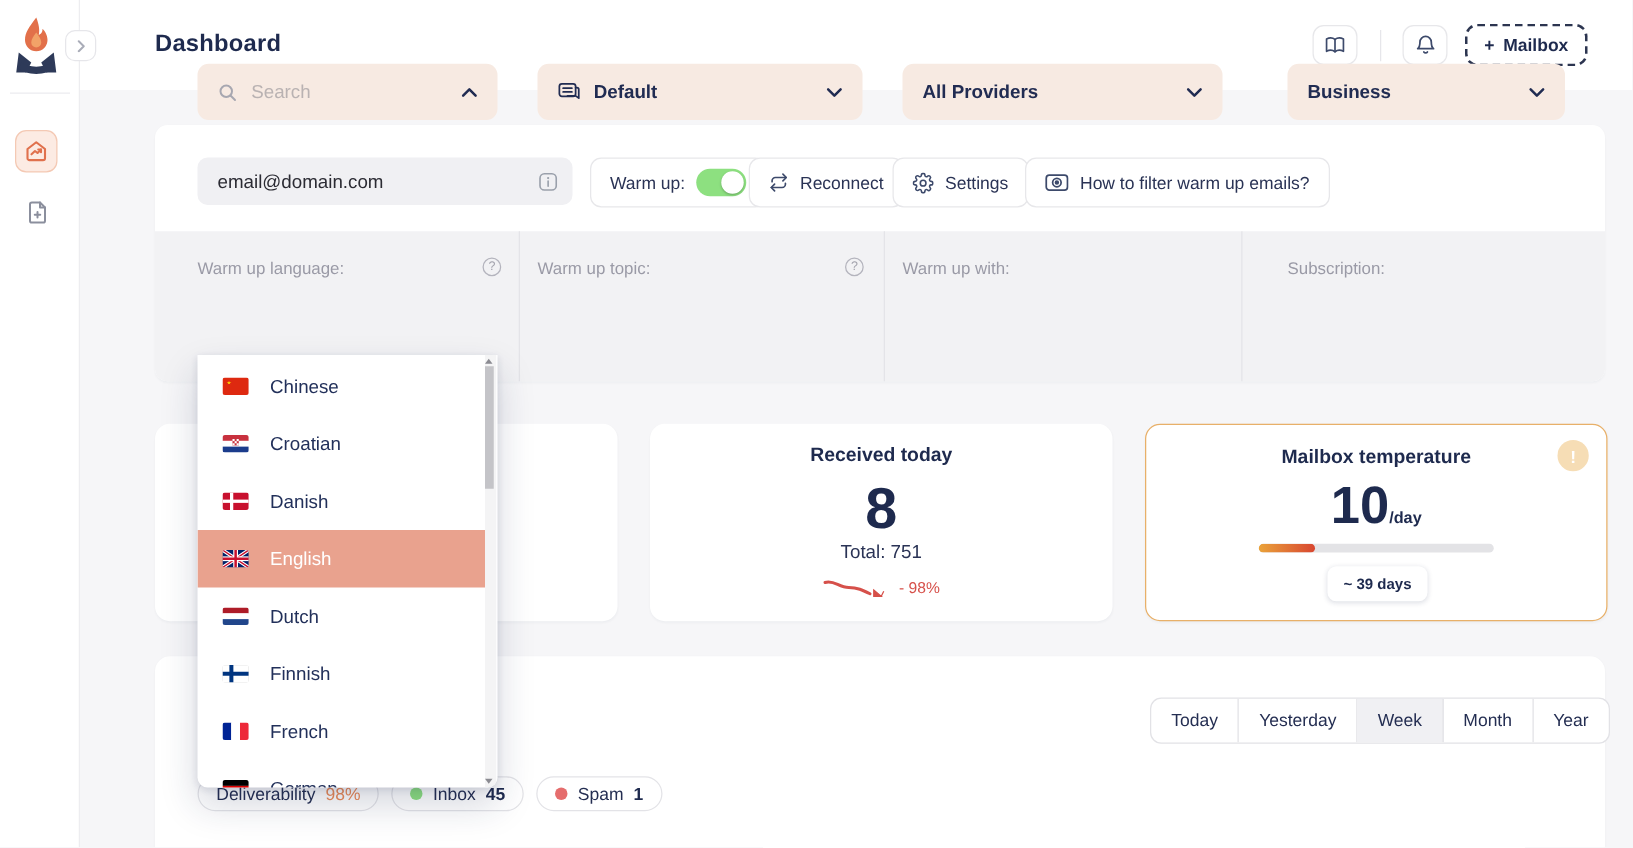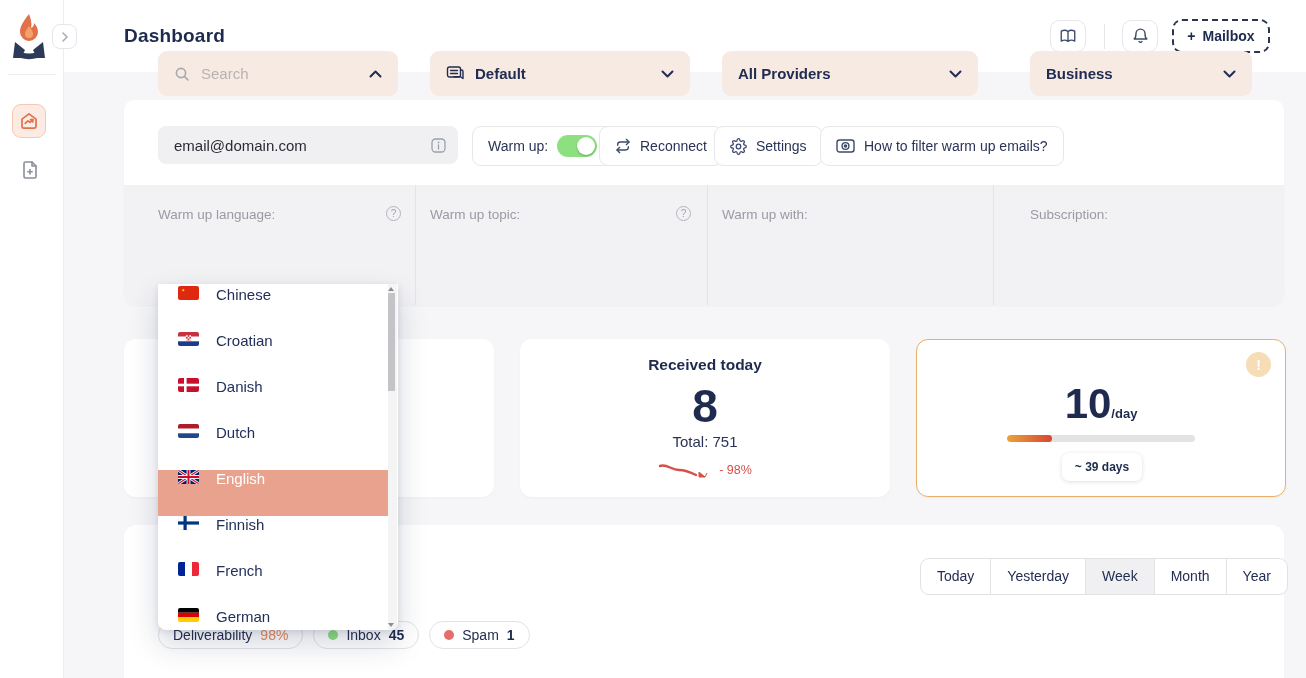--- a/index.html
+++ b/index.html
@@ -63,21 +63,21 @@
   .tab.active { background:#f0f0f3; }
   .legend-row { position:absolute; left:158px; top:621px; display:flex; gap:10px; }
   .badge { display:flex; align-items:center; gap:8px; height:28px; padding:0 14px; border:1px solid #e3e3e7; border-radius:15px; background:#fff; font-size:14px; color:#242e52; cursor:pointer; }
   .badge b { color:#1e2a4e; }
   .badge .pct { color:#ec8a57; font-weight:normal; }
   .dot { width:10px; height:10px; border-radius:50%; }
 
   
   .lang-dd { position:absolute; left:158px; top:284px; width:240px; height:346px; background:#fff; border-radius:0 0 8px 8px; box-shadow:0 14px 30px rgba(30,40,80,.18), 0 2px 6px rgba(30,40,80,.12); z-index:60; overflow:hidden; }
   .lang-list { position:absolute; left:0; top:2px; right:10px; }
-  .lang-item { height:46px; display:flex; align-items:flex-start; gap:17px; padding-left:20px; font-size:15px; color:#22305a; cursor:pointer; }
+  .lang-item { height:46px; display:flex; align-items:center; gap:17px; padding-left:20px; font-size:15px; color:#22305a; cursor:pointer; }
   .lang-item.selected { background:#e9a28e; color:#fff; }
   .dd-scroll-track { position:absolute; right:1px; top:0; width:9px; height:100%; background:#f4f4f5; }
   .dd-thumb { position:absolute; right:2px; top:9px; width:7px; height:98px; background:#c4c4c8; }
   .dd-arrow-up { position:absolute; right:3px; top:3px; width:0; height:0; border-left:3px solid transparent; border-right:3px solid transparent; border-bottom:4px solid #8b8b92; }
   .dd-arrow-down { position:absolute; right:3px; bottom:3px; width:0; height:0; border-left:3px solid transparent; border-right:3px solid transparent; border-top:4px solid #8b8b92; }
 
   svg { display:block; }
 </style>
 </head>
 <body>
@@ -271,20 +271,21 @@
         <svg width="56" height="18" viewBox="0 0 56 18" fill="none">
           <path d="M2 5 C 9 2.5, 13 9, 21 9 C 28 9, 32 11, 38 14" stroke="#d6504a" stroke-width="2.4" stroke-linecap="round"></path>
           <path d="M41 11 l6 5 h-6 z M47 16 l2-4" fill="#d6504a" stroke="#d6504a" stroke-width="1"></path>
         </svg>
       </span>
       <span class="trend-txt">- 98%</span>
     </div>
   </div>
 
   <div class="stat-card temp-card" style="left:916px;">
+    <div class="stat-title">Mailbox temperature</div>
     <div class="warn-circle">!</div>
     <div class="temp-num-row">
       <span class="n">10</span><span class="u">/day</span>
     </div>
     <div class="temp-bar">
       <div class="fill" id="temp-fill" style="width: 24%;"></div>
     </div>
     <div class="days-badge">~ 39 days</div>
   </div>
 
@@ -343,47 +344,47 @@
         <div class="lang-item">
           <span>
             <svg width="21" height="14" viewBox="0 0 21 14" style="border-radius:2px">
               <rect width="21" height="14" fill="#c8102e"></rect>
               <rect x="6" width="2.6" height="14" fill="#fff"></rect>
               <rect y="5.7" width="21" height="2.6" fill="#fff"></rect>
             </svg>
           </span>
           <span>Danish</span>
         </div>
-        <div class="lang-item">
-          <span>
-            <svg width="21" height="14" viewBox="0 0 21 14" style="border-radius:2px">
-              <rect width="21" height="4.7" fill="#ae1c28"></rect>
-              <rect y="4.7" width="21" height="4.6" fill="#fff"></rect>
-              <rect y="9.3" width="21" height="4.7" fill="#21468b"></rect>
-            </svg>
-          </span>
-          <span>Dutch</span>
-        </div>
         <div class="lang-item selected">
           <span>
             <svg width="21" height="14" viewBox="0 0 21 14" style="border-radius:2px">
               <rect width="21" height="14" fill="#012169"></rect>
               <path d="M0 0 L21 14 M21 0 L0 14" stroke="#fff" stroke-width="2.8"></path>
               <path d="M0 0 L21 14 M21 0 L0 14" stroke="#c8102e" stroke-width="1.1"></path>
               <rect x="8.6" width="3.8" height="14" fill="#fff"></rect>
               <rect y="5.1" width="21" height="3.8" fill="#fff"></rect>
               <rect x="9.5" width="2" height="14" fill="#c8102e"></rect>
               <rect y="6" width="21" height="2" fill="#c8102e"></rect>
             </svg>
           </span>
           <span>English</span>
         </div>
         <div class="lang-item">
           <span>
             <svg width="21" height="14" viewBox="0 0 21 14" style="border-radius:2px">
+              <rect width="21" height="4.7" fill="#ae1c28"></rect>
+              <rect y="4.7" width="21" height="4.6" fill="#fff"></rect>
+              <rect y="9.3" width="21" height="4.7" fill="#21468b"></rect>
+            </svg>
+          </span>
+          <span>Dutch</span>
+        </div>
+        <div class="lang-item">
+          <span>
+            <svg width="21" height="14" viewBox="0 0 21 14" style="border-radius:2px">
               <rect width="21" height="14" fill="#fff" stroke="#dcdcdc" stroke-width="0.6"></rect>
               <rect x="5.5" width="3.2" height="14" fill="#003580"></rect>
               <rect y="5.4" width="21" height="3.2" fill="#003580"></rect>
             </svg>
           </span>
           <span>Finnish</span>
         </div>
         <div class="lang-item">
           <span>
             <svg width="21" height="14" viewBox="0 0 21 14" style="border-radius:2px">

